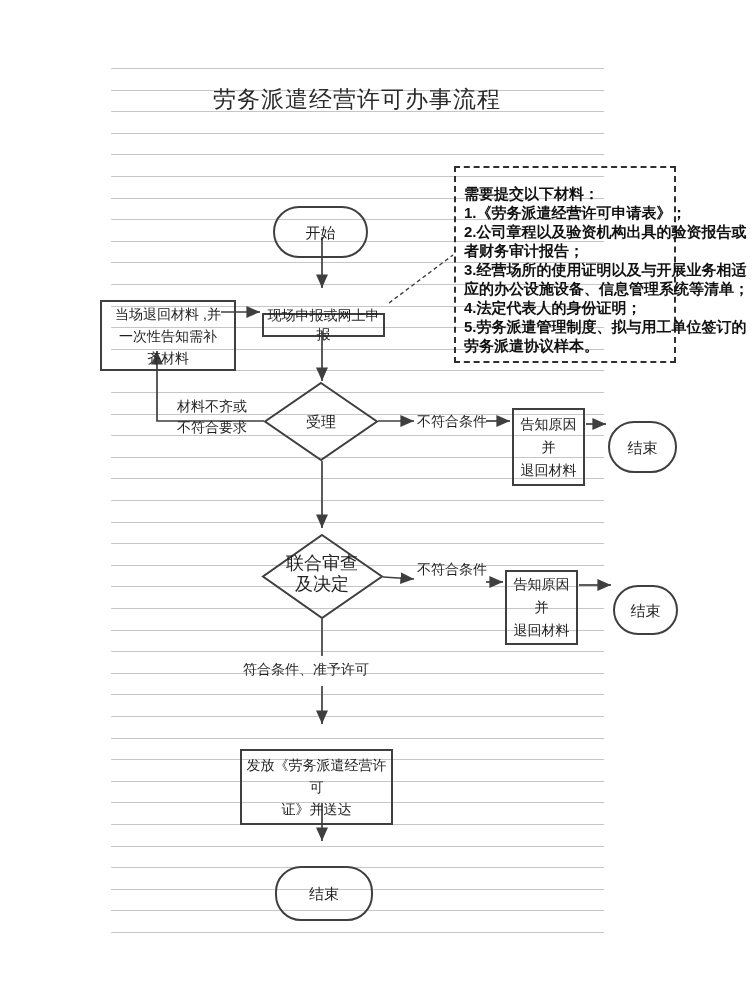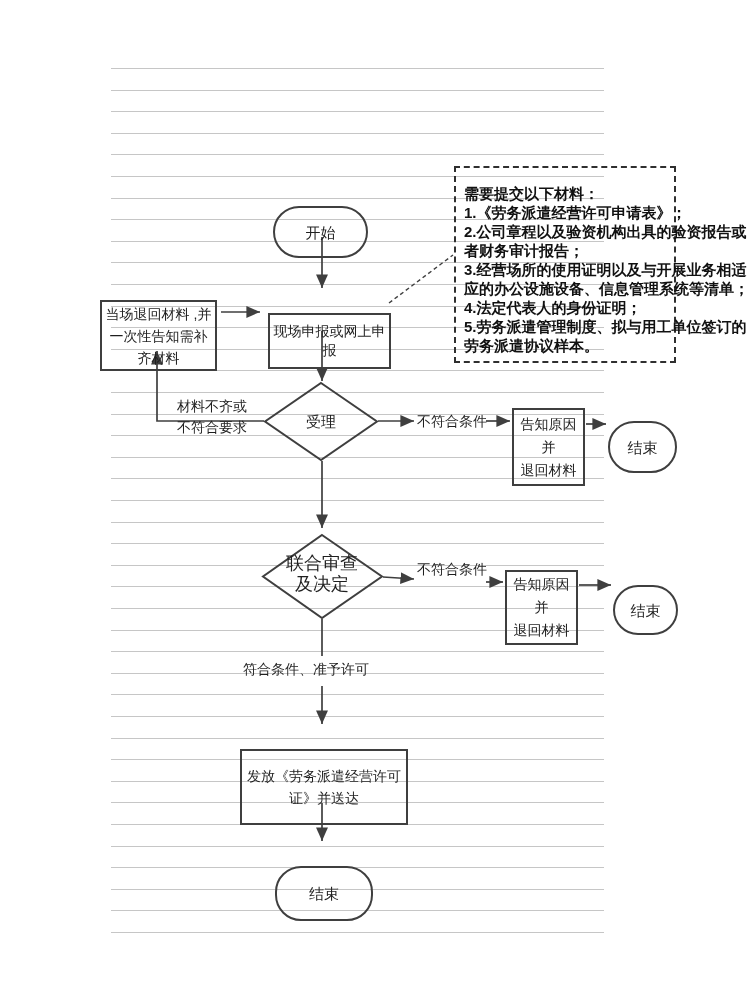--- a/index.html
+++ b/index.html
@@ -30,20 +30,21 @@
   .note div{white-space:nowrap;}
   .rline{line-height:22px;}
 </style>
 </head>
 <body>
 
 <div id="canvas">
 
   <div class="ruled"></div>
 
+  <div class="title">劳务派遣经营许可办事流程</div>
 
   <svg class="connectors" width="754" height="1000" viewBox="0 0 754 1000">
     <defs>
       <marker id="ah" markerWidth="9" markerHeight="8" refX="8" refY="3.5" orient="auto">
         <path d="M0,0 L8,3.5 L0,7 Z" fill="#3f3f3f"></path>
       </marker>
     </defs>
     <g stroke="#3f3f3f" stroke-width="1.7" fill="none">
       <line x1="322" y1="237" x2="322" y2="288" marker-end="url(#ah)"></line>
       <line x1="221" y1="312" x2="260" y2="312" marker-end="url(#ah)"></line>
@@ -74,26 +75,26 @@
     <div>应的办公设施设备、信息管理系统等清单；</div>
     <div>4.法定代表人的身份证明；</div>
     <div>5.劳务派遣管理制度、拟与用工单位签订的</div>
     <div>劳务派遣协议样本。</div>
   </div>
 
   <div class="node oval" style="left:273px;top:183px;width:95px;height:52px;">
     <div>开始</div>
   </div>
 
-  <div class="node" style="left:268px;top:290px;width:123px;height:56px;">
+  <div class="node" style="left:262px;top:290px;width:123px;height:24px;">
     <div>现场申报或网上申</div>
     <div>报</div>
   </div>
 
-  <div class="node rline" style="left:100px;top:277px;width:117px;height:71px;">
+  <div class="node rline" style="left:100px;top:277px;width:136px;height:71px;">
     <div>当场退回材料 ,并</div>
     <div>一次性告知需补</div>
     <div>齐材料</div>
   </div>
 
   <div class="dlabel" style="left:281px;top:411px;width:80px;font-size:15px;">受理</div>
 
   <div class="elabel" style="left:170px;top:396px;width:84px;">
     <div>材料不齐或</div>
     <div>不符合要求</div>
@@ -121,21 +122,21 @@
     <div>告知原因并</div>
     <div>退回材料</div>
   </div>
 
   <div class="node oval" style="left:613px;top:562px;width:65px;height:50px;">
     <div>结束</div>
   </div>
 
   <div class="elabel" style="left:236px;top:659px;width:140px;">符合条件、准予许可</div>
 
-  <div class="node" style="left:240px;top:726px;width:168px;height:76px;line-height:22px;">
+  <div class="node" style="left:240px;top:726px;width:153px;height:76px;line-height:22px;">
     <div>发放《劳务派遣经营许可</div>
     <div>证》并送达</div>
   </div>
 
   <div class="node oval" style="left:275px;top:843px;width:98px;height:55px;">
     <div>结束</div>
   </div>
 
 </div>
 

